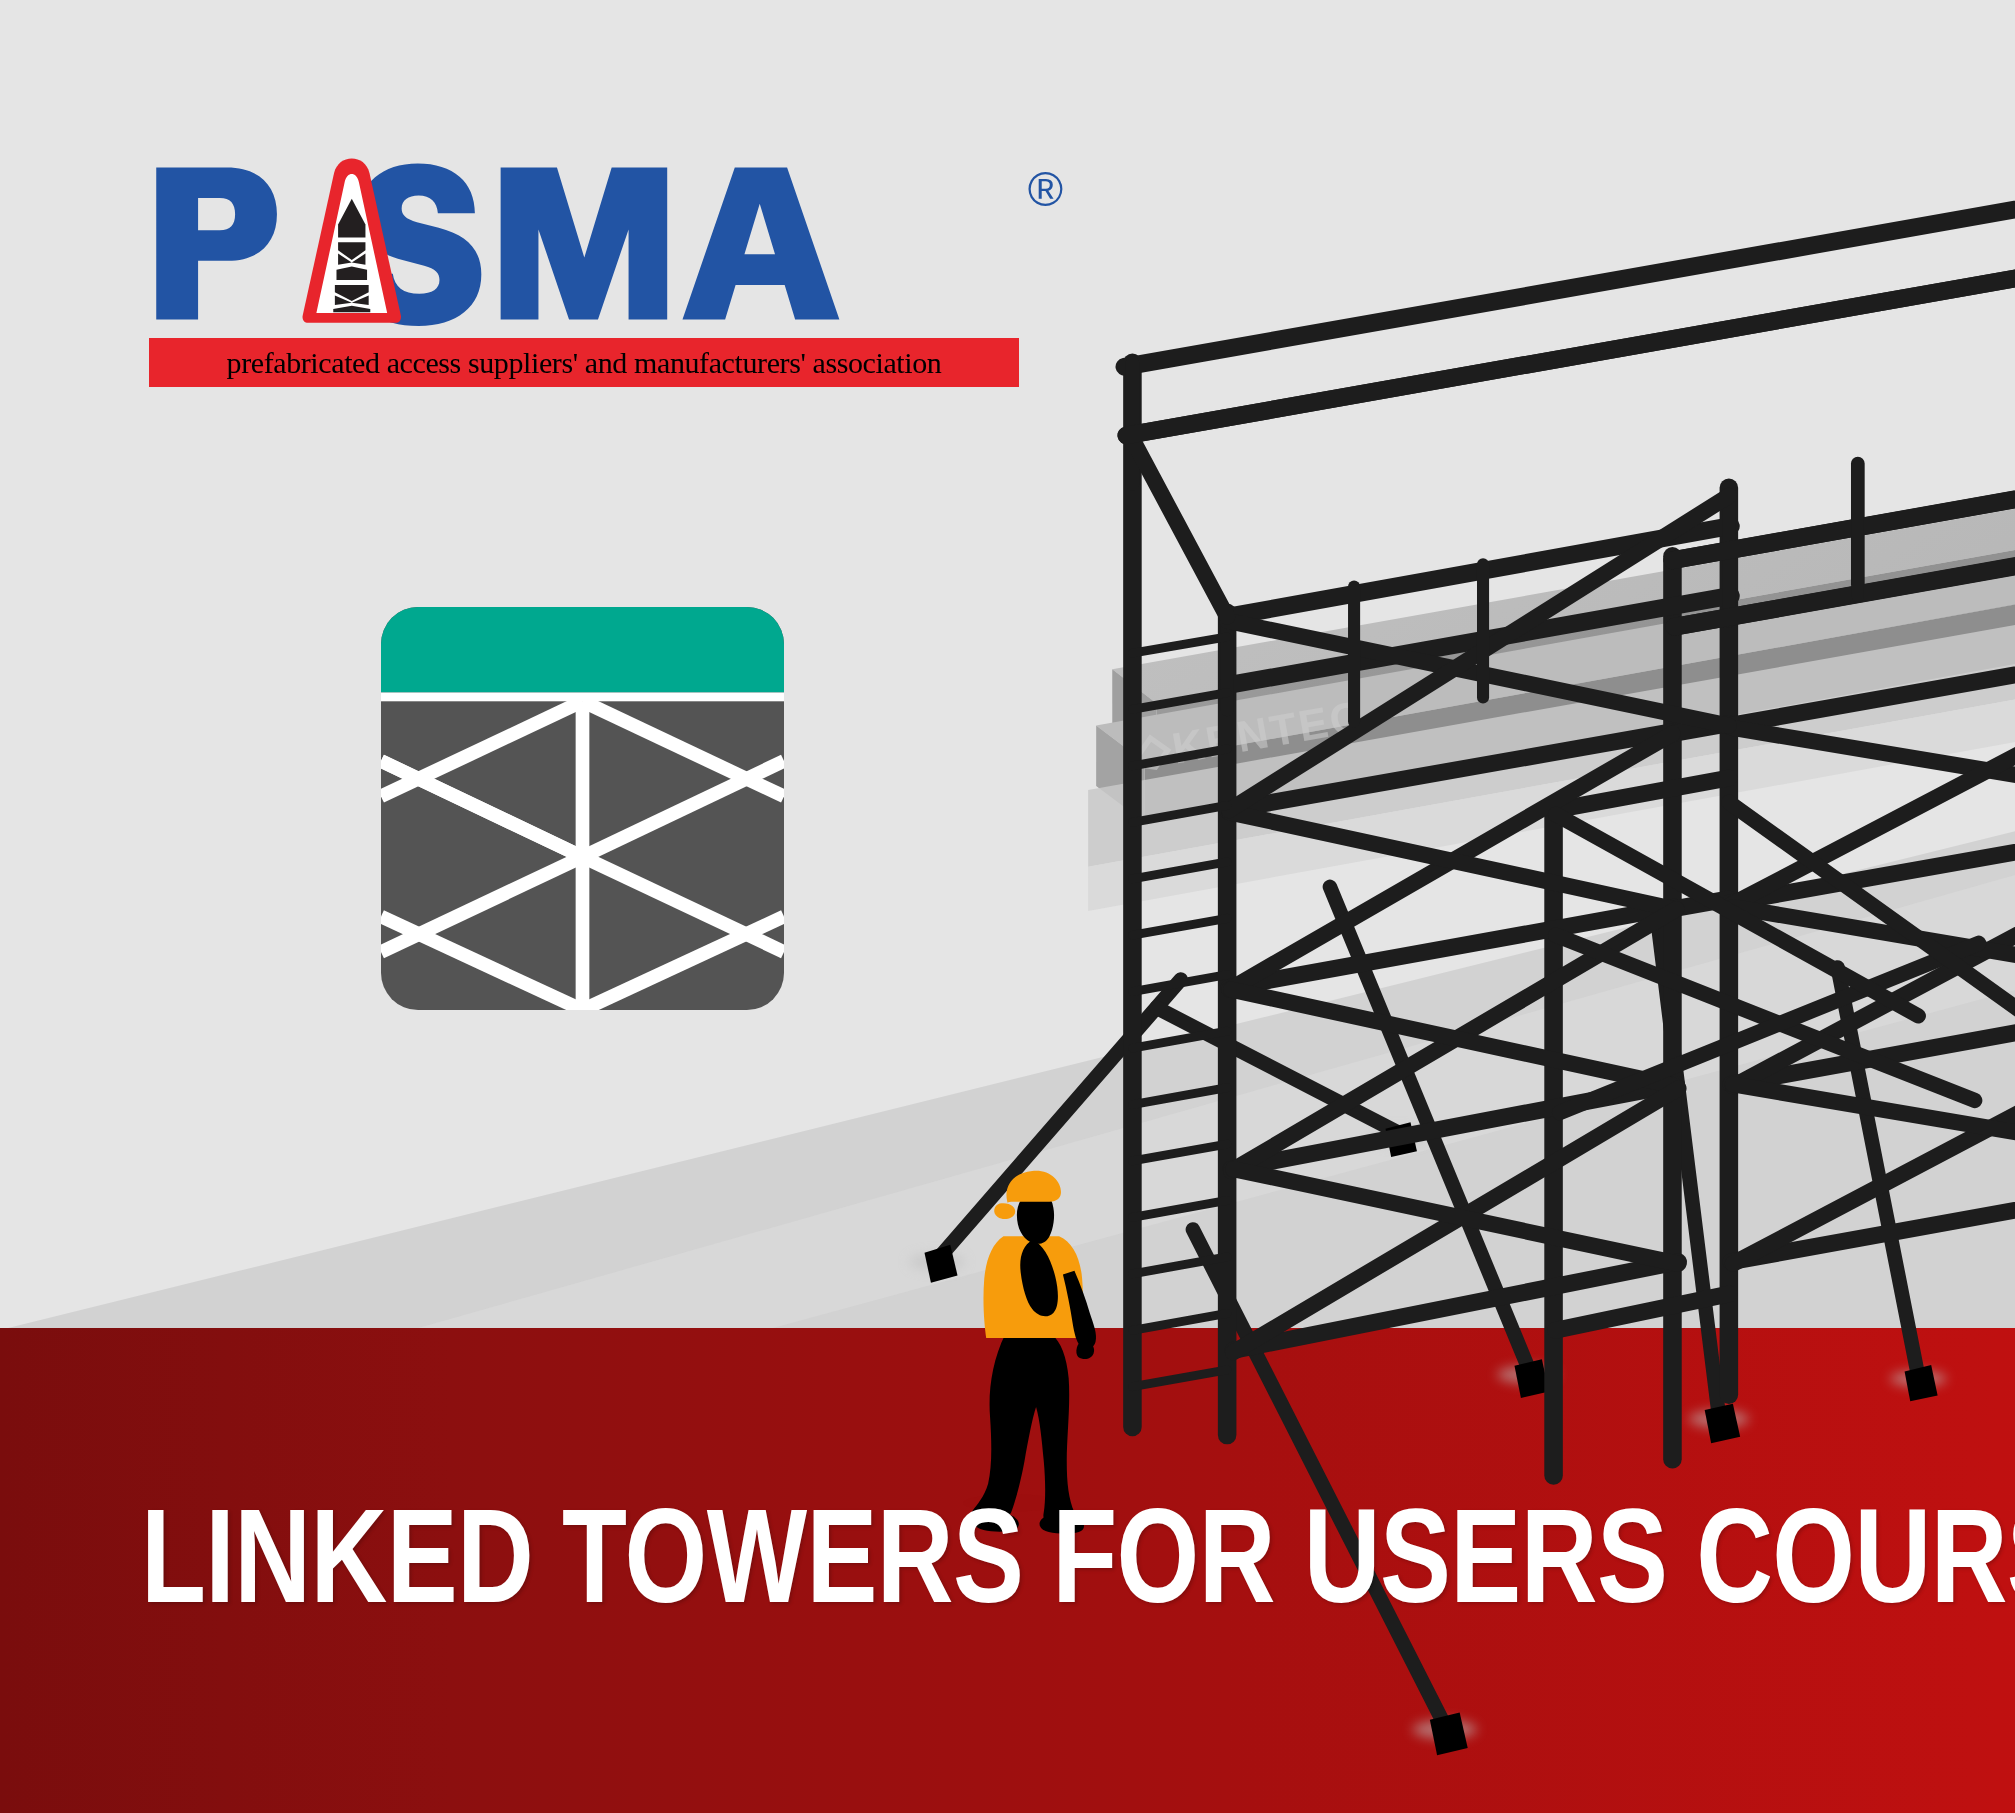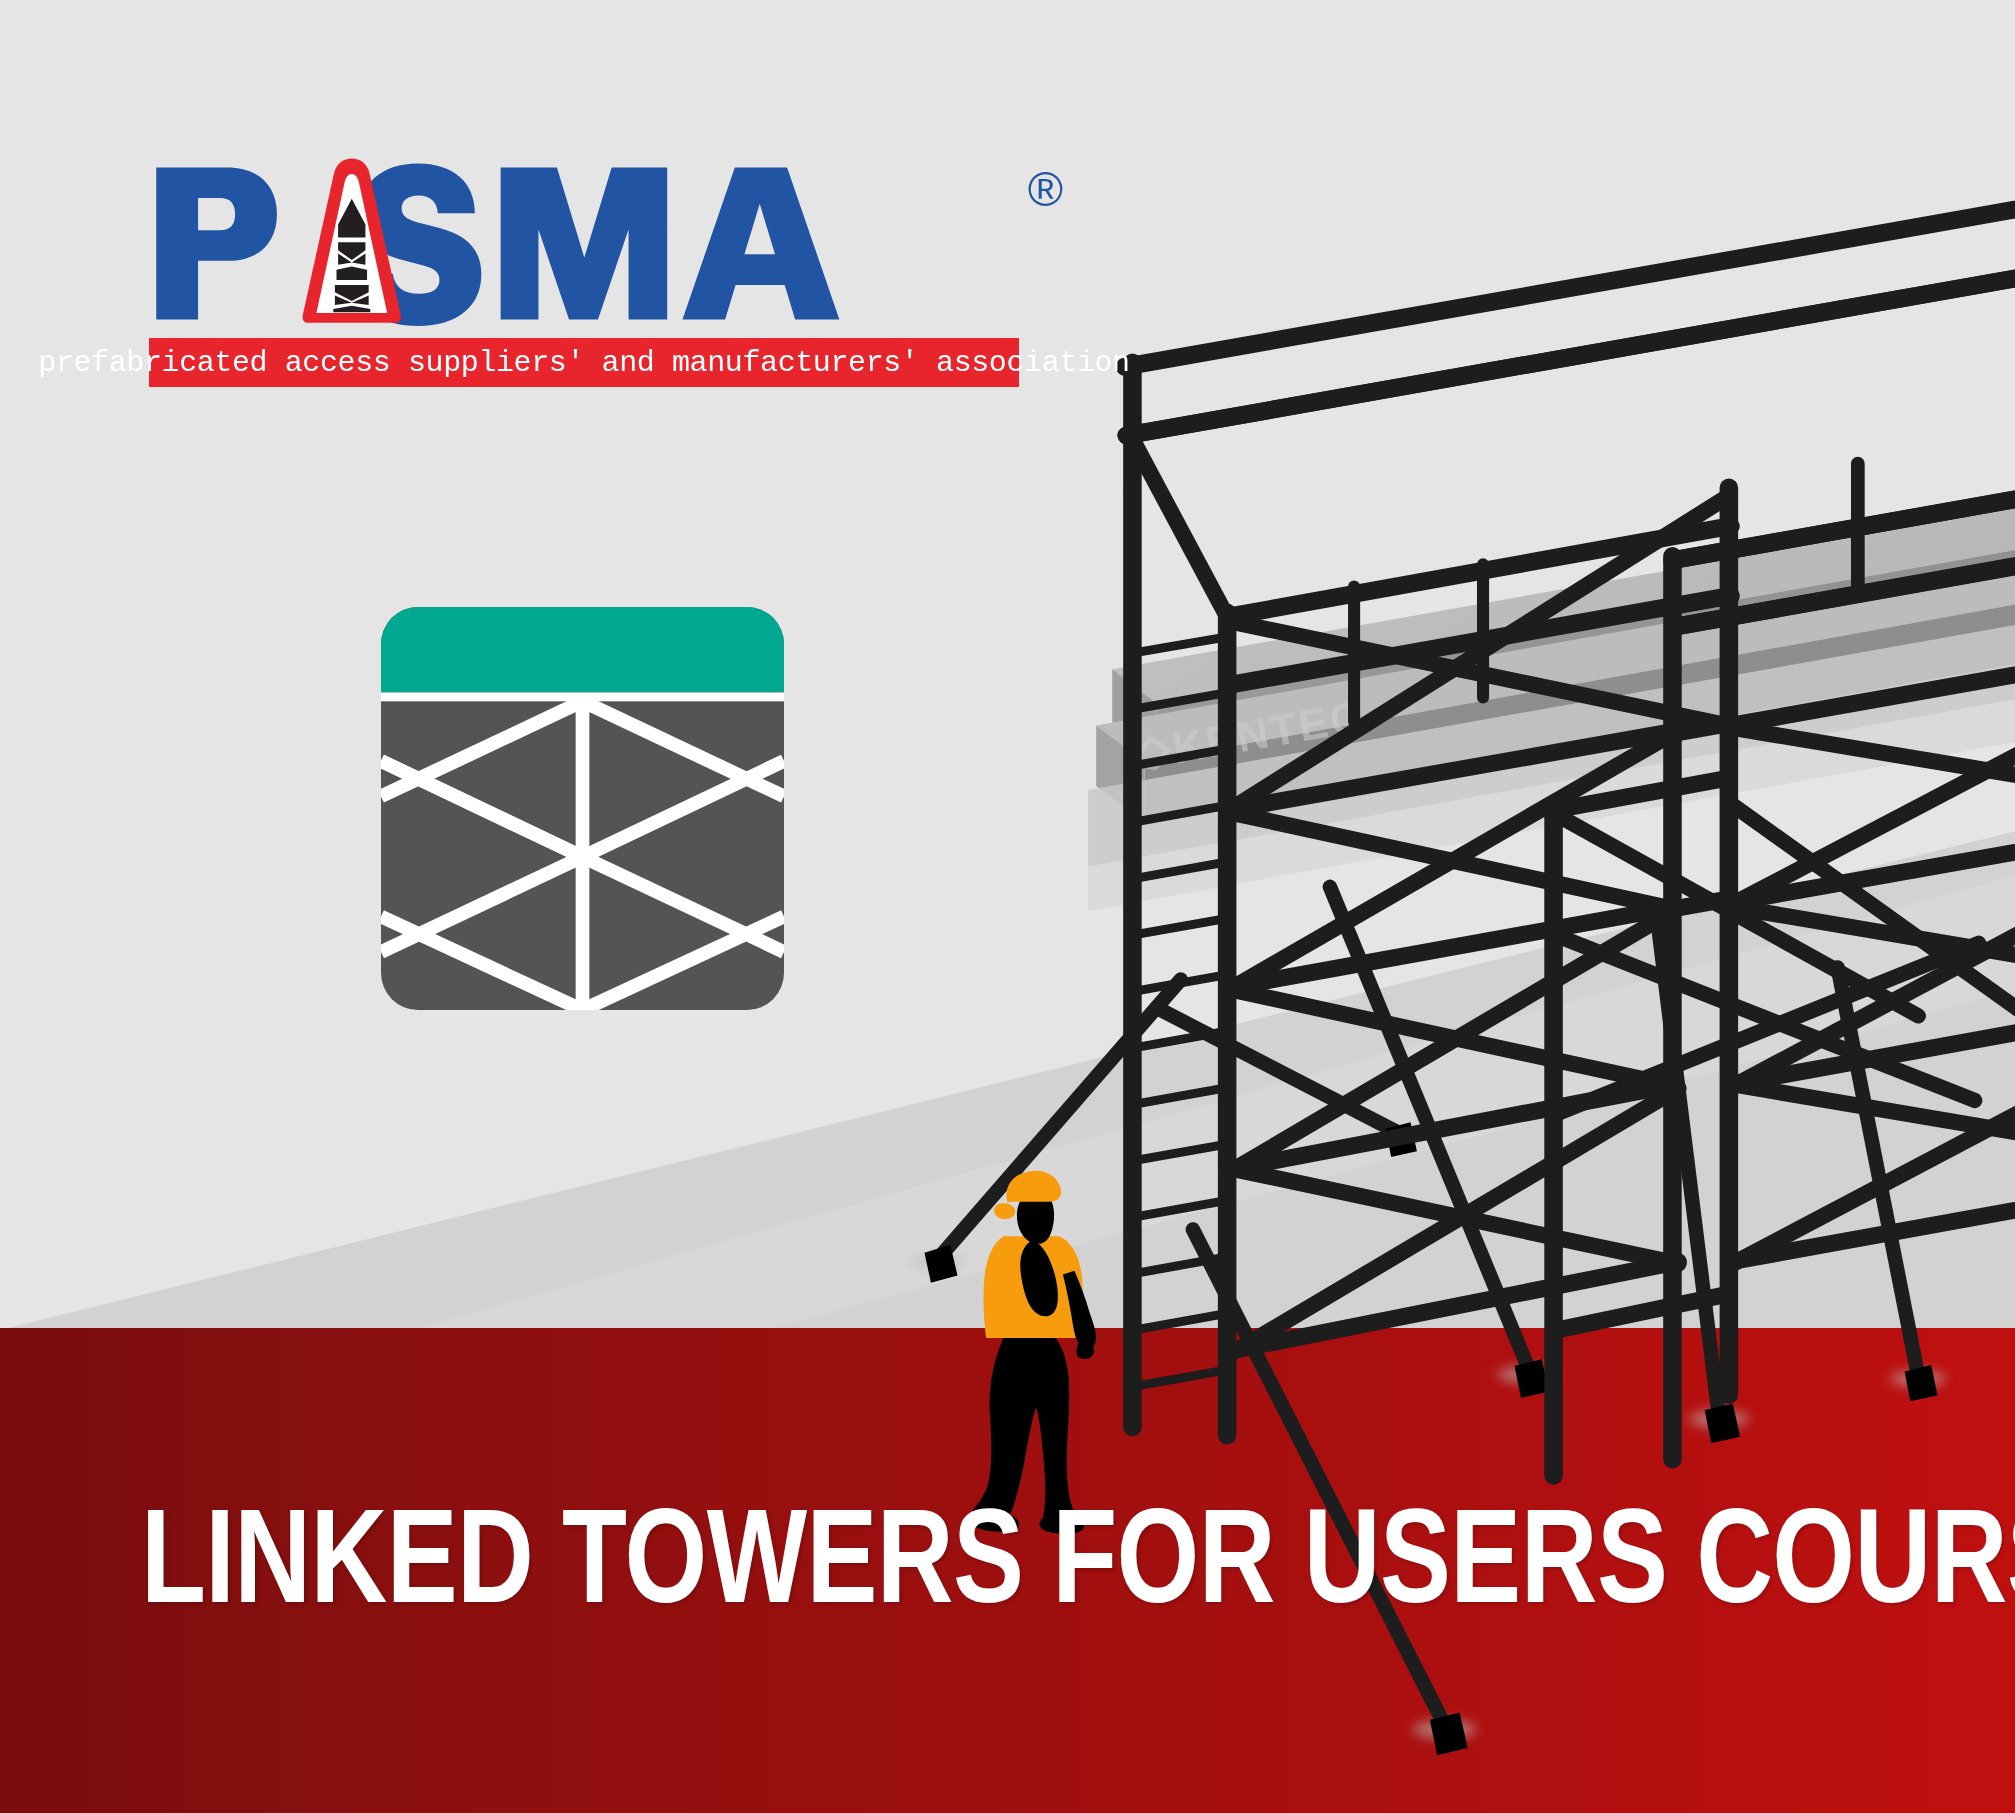--- a/index.html
+++ b/index.html
@@ -29,24 +29,24 @@
 
   
   .logo{position:absolute;left:149px;top:157px;width:919px;height:234px;}
   .logo-wordmark{position:relative;width:100%;height:173px;}
   .logo-reg{
     position:absolute;right:4.8px;top:8.9px;
     font-size:48px;color:#2254a4;line-height:1;font-weight:400;
   }
   .logo-tagline{
     position:absolute;left:0;top:181px;width:870px;height:49px;
-    background:#e8252c;color:#ffffff;
+    background:#e8252c;color:#000000;
     display:flex;align-items:center;justify-content:center;
     font-size:30px;letter-spacing:-0.4px;white-space:nowrap;
-    font-family:Liberation Mono, monospace;
+    font-family:Liberation Serif, serif;
   }
 
   
   .course-icon{
     position:absolute;left:381px;top:607px;width:403px;height:403px;
   }
 
   
   .course-title{
     position:absolute;left:141px;top:1490px;

